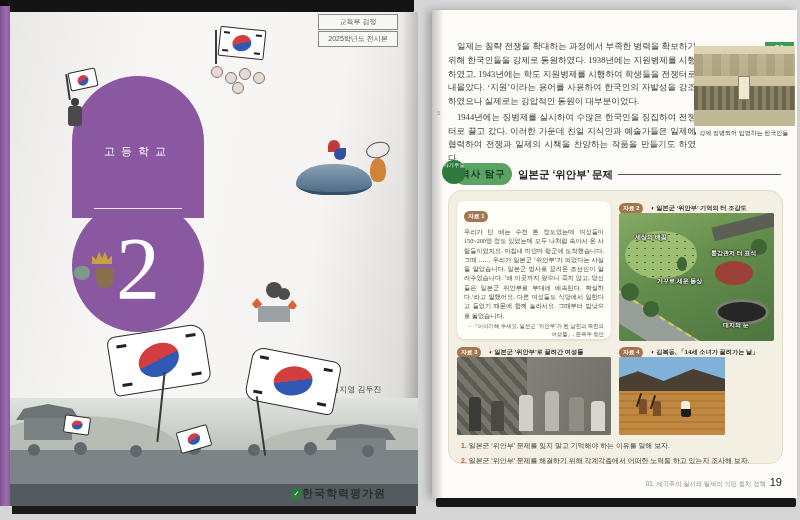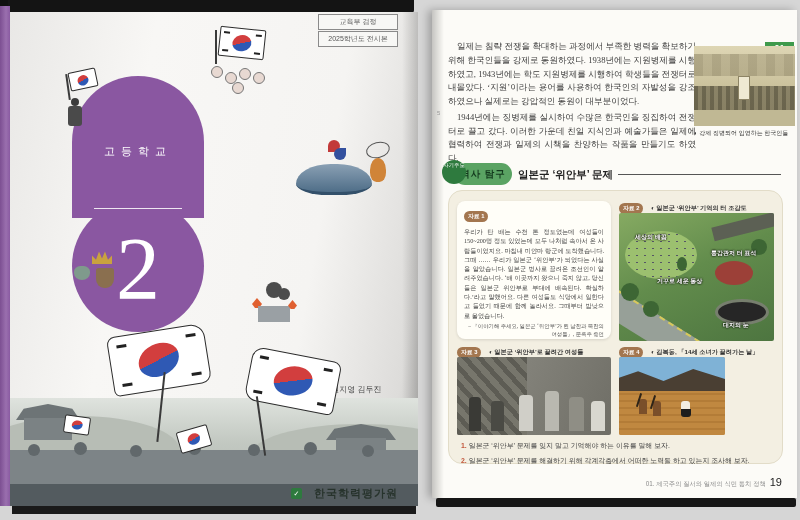--- a/index.html
+++ b/index.html
@@ -41,21 +41,21 @@
   .smoke{background:#4c4c4c;border-radius:50%;}
   .flame{background:#e06030;clip-path:polygon(50% 0,100% 60%,70% 100%,30% 100%,0 60%);}
   .authors{left:295px;top:371px;width:115px;font-size:8px;color:#4a4a4a;line-height:1.7;}
   .illus{left:0;top:386px;width:408px;height:108px;background:linear-gradient(#dfe3de 0%,#c3c9c2 40%,#aab1ab 100%);overflow:hidden;}
   .hill{background:#b7bdb5;border-radius:50% 50% 0 0;}
   .pagoda-roof{background:#6d7476;border-radius:4px 4px 0 0;clip-path:polygon(0 100%,12% 30%,50% 0,88% 30%,100% 100%);}
   .pagoda-body{background:#7b8284;}
   .crowd-band{left:0;top:52px;width:408px;height:56px;background:#7d8487;}
   .head{background:#61686b;border-radius:50%;}
   .fg-band{left:0;top:86px;width:408px;height:22px;background:#535b5f;}
-  .publisher{left:281px;top:474px;display:flex;align-items:center;gap:12px;z-index:5;}
+  .publisher{left:281px;top:474px;display:flex;align-items:center;gap:0;z-index:5;}
   .pub-logo{width:11px;height:11px;background:#2e7a3e;border-radius:2px;color:#fff;font-size:7px;line-height:11px;text-align:center;}
   .pub-name{font-size:11px;font-weight:bold;color:#27332c;letter-spacing:1px;}
   .bottom-strip-left{left:12px;top:506px;width:404px;height:8px;background:#1a1a1a;}
 
   
   .page{left:432px;top:10px;width:365px;height:488px;background:#fcfbf7;box-shadow:-4px 0 8px rgba(0,0,0,.25);overflow:hidden;}
   .gutter{left:0;top:0;width:12px;height:100%;background:linear-gradient(90deg,rgba(0,0,0,.22),rgba(0,0,0,0));}
   .bodytext{left:16px;top:30px;width:248px;font-family:"Liberation Serif",serif;font-size:8.6px;line-height:1.6;color:#3a3a3a;text-align:justify;}
   .bodytext p{margin:0 0 2px 0;}
   .bodytext p.indent{text-indent:9px;}

